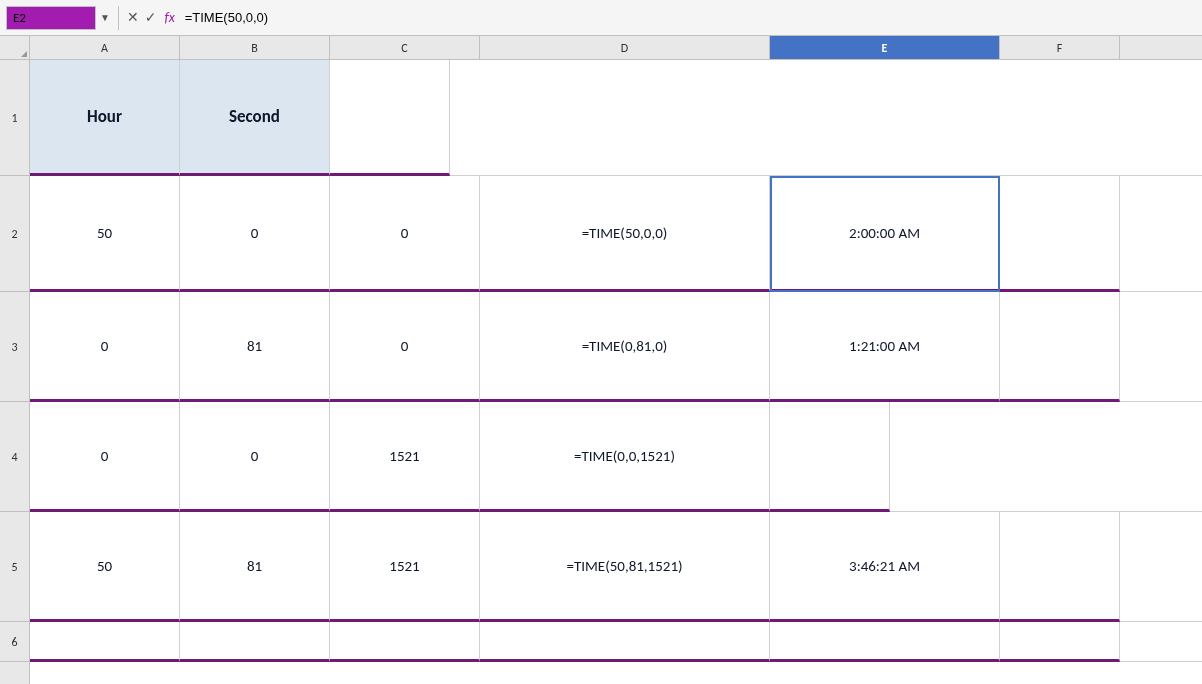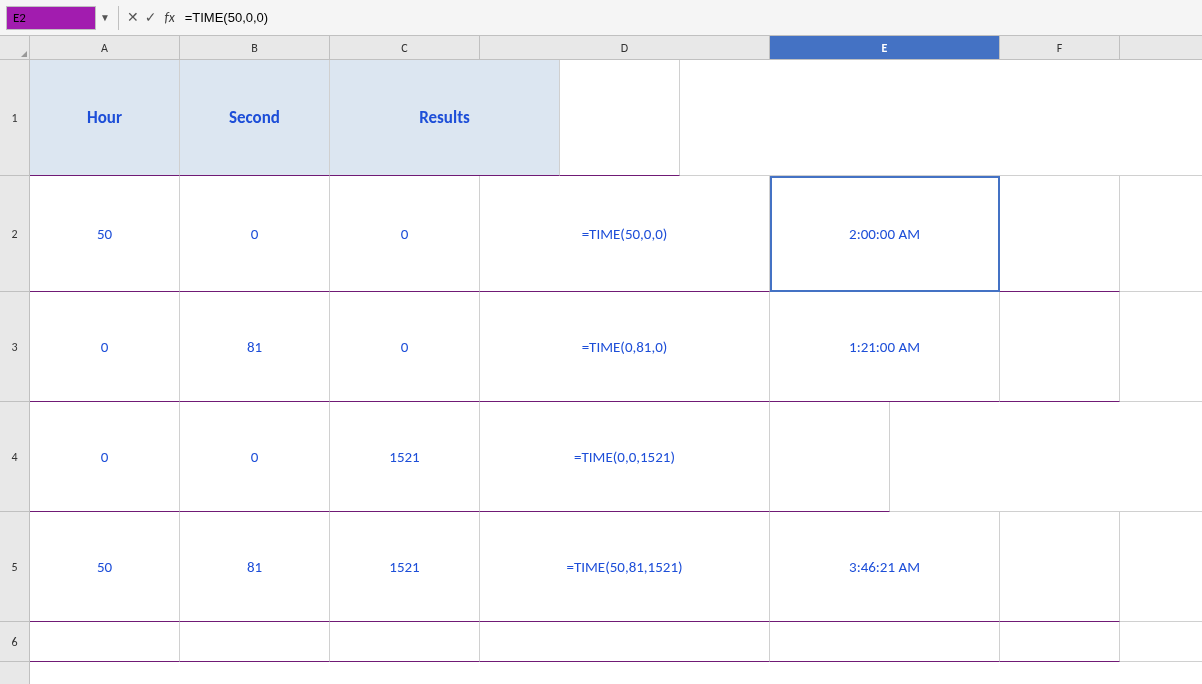--- a/index.html
+++ b/index.html
@@ -64,21 +64,21 @@
     .formula-bar-icon {
       font-size: 14px;
       color: #555;
       cursor: pointer;
       user-select: none;
     }
 
     .formula-bar-fx {
       font-style: italic;
       font-size: 14px;
-      color: #404040;
+      color: #a21caf;
       margin-right: 6px;
     }
 
     .formula-input {
       flex: 1;
       height: 24px;
       border: none;
       background: transparent;
       font-size: 13px;
       outline: none;
@@ -155,26 +155,26 @@
       flex-shrink: 0;
     }
 
     .grid-area {
       flex: 1;
       overflow: hidden;
     }
 
     .cell {
       border-right: 1px solid #d0d0d0;
-      border-bottom: 1px solid #701a75;
+      border-bottom: 3px solid #701a75;
       display: flex;
       align-items: center;
       justify-content: center;
       font-size: 15px;
-      color: #1d4ed8;
+      color: #0f172a;
       background: #fff;
       overflow: hidden;
       position: relative;
     }
 
     .cell.header-row {
       background: #dce6f1;
       font-weight: bold;
       font-size: 17px;
     }
@@ -241,21 +241,20 @@
       <div class="row-header row-4">4</div>
       <div class="row-header row-5">5</div>
       <div class="row-header row-6">6</div>
     </div>
 
     <div class="grid-area">
 
       <div style="display:flex; height:116px; border-bottom:1px solid #d0d0d0;">
         <div class="cell col-A row-1 header-row">Hour</div>
         <div class="cell col-C row-1 header-row">Second</div>
-        <div class="cell col-E row-1 header-row">Results</div>
         <div class="cell col-F row-1 empty"></div>
       </div>
 
       <div style="display:flex; height:116px; border-bottom:1px solid #d0d0d0;">
         <div class="cell col-A row-2">50</div>
         <div class="cell col-B row-2">0</div>
         <div class="cell col-C row-2">0</div>
         <div class="cell col-D row-2">=TIME(50,0,0)</div>
         <div class="cell col-E row-2 selected">2:00:00 AM</div>
         <div class="cell col-F row-2 empty"></div>

